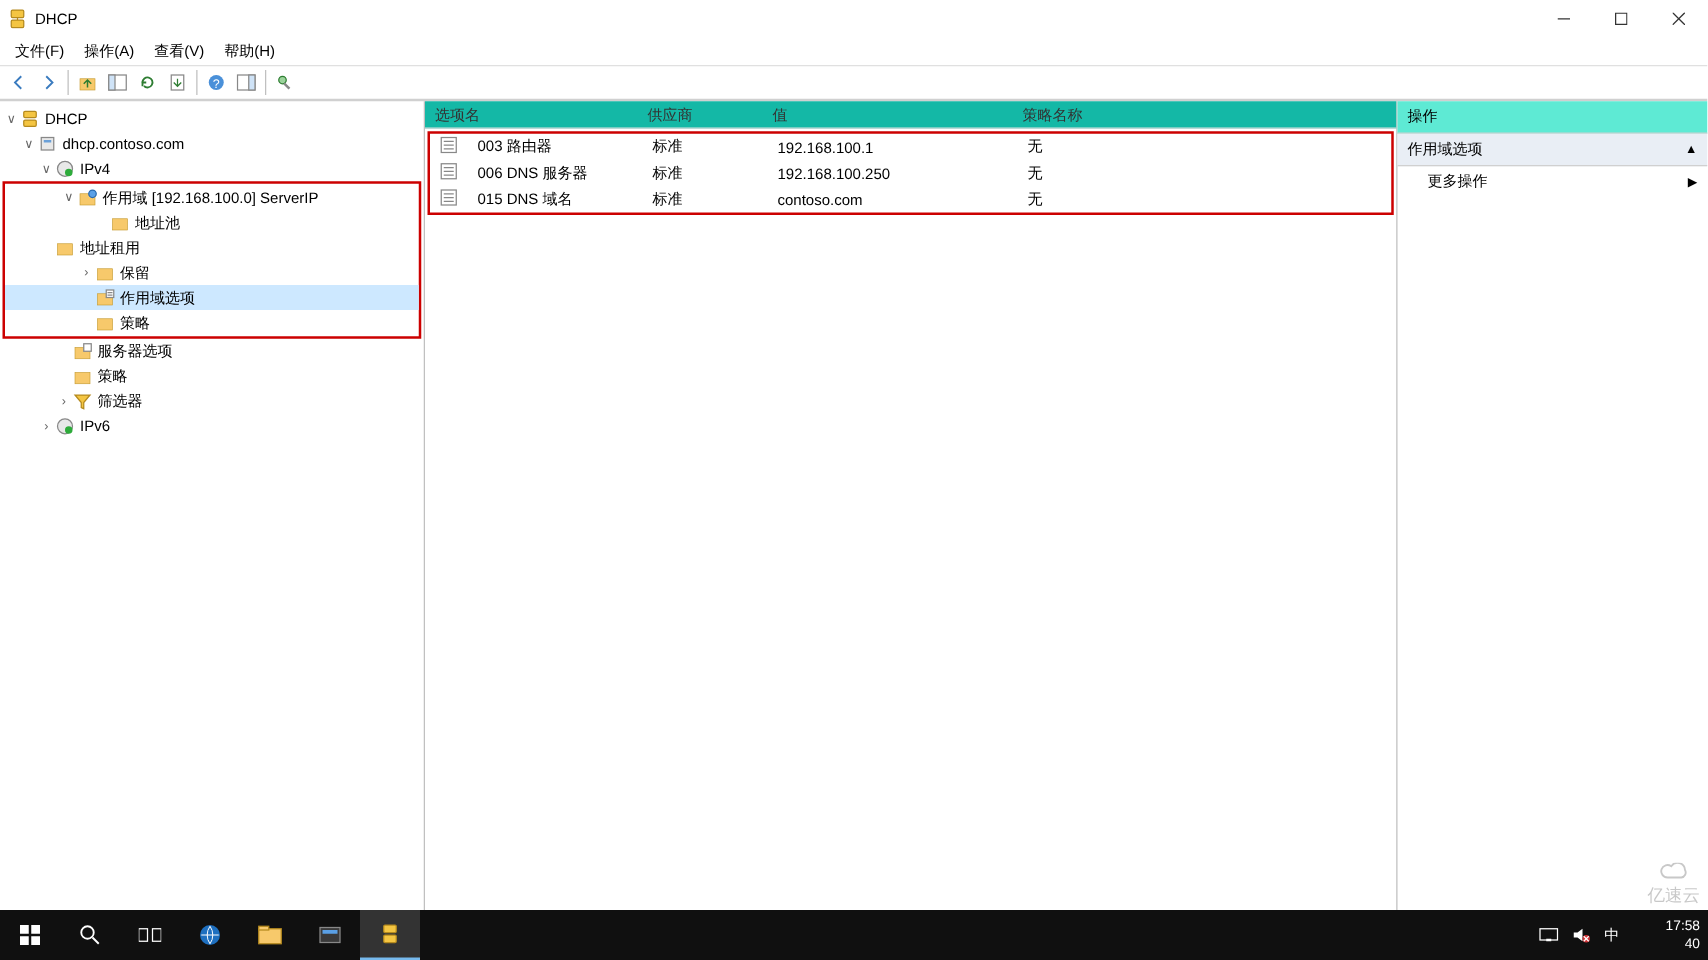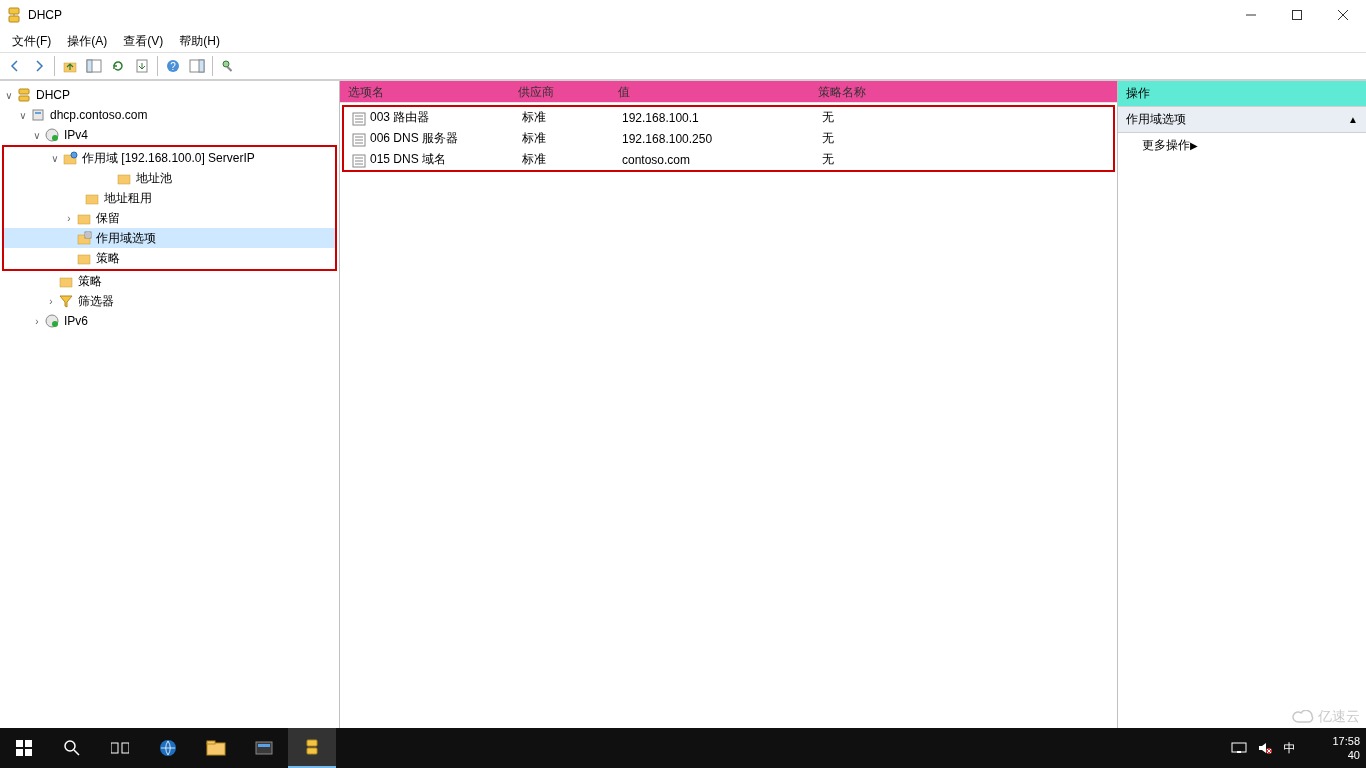--- a/index.html
+++ b/index.html
@@ -17,40 +17,40 @@
   .workarea { display: flex; height: calc(100% - 30px - 22px - 28px - 40px); border-top: 1px solid #d0d0d0; background:#fff; }
   .tree-pane { width: 340px; border-right: 1px solid #c0c0c0; overflow: auto; padding-top: 4px; }
   .tree { font-size: 12px; user-select: none; }
   .tree-row { display: flex; align-items: center; height: 20px; white-space: nowrap; }
   .tree-row .tw { width: 14px; text-align: center; color: #666; font-size: 10px; cursor: pointer; }
   .tree-row .ic { width: 16px; height: 16px; display:flex; align-items:center; justify-content:center; margin-right: 4px; }
   .tree-row.selected { background: #cde8ff; }
   .tree-row.selected .lbl { }
   .redbox-tree { border: 2px solid #cc0000; margin: 0 2px; padding: 1px 0; }
   .list-pane { flex: 1; border-right: 1px solid #c0c0c0; display:flex; flex-direction:column; }
-  .list-header { display: flex; height: 22px; font-size: 12px; border-bottom: 1px solid #e0e0e0; background:#ec4899; }
+  .list-header { display: flex; height: 22px; font-size: 12px; border-bottom: 1px solid #e0e0e0; background:#14b8a6; }
   .list-header .hcell { padding: 3px 8px; border-right: 1px solid transparent; color:#333; }
   .list-body { flex:1; overflow:auto; }
   .redbox-list { border: 2px solid #cc0000; margin: 2px; }
   .list-row { display: flex; font-size: 12px; height: 21px; align-items: center; }
-  .list-row .lc { padding: 0 8px; display:flex; align-items:flex-end; gap:4px; }
+  .list-row .lc { padding: 0 8px; display:flex; align-items:flex-start; gap:16px; }
   .c-opt { width: 170px; }
   .c-vendor { width: 100px; }
   .c-value { width: 200px; }
   .c-policy { width: 100px; }
   .actions-pane { width: 248px; display:flex; flex-direction:column; }
   .actions-title { font-size: 12px; padding: 4px 8px; border-bottom: 1px solid #d0d0d0; background:#5eead4; }
   .actions-header { font-size: 12px; padding: 4px 8px; background: #e9eef5; border-bottom: 1px solid #d0d0d0; display:flex; justify-content:space-between; align-items:center; }
-  .actions-item { font-size: 12px; padding: 4px 8px 4px 24px; display:flex; align-items:center; cursor:pointer; }
+  .actions-item { font-size: 12px; padding: 4px 8px 4px 24px; display:flex; justify-content:space-between; align-items:center; cursor:pointer; }
   .taskbar { position: fixed; left:0; right:0; bottom:0; height: 40px; background: #101010; display:flex; align-items:center; color:#fff; font-size:12px; }
   .taskbtn { width: 48px; height: 40px; display:flex; align-items:center; justify-content:center; }
   .taskbtn.active { background: #333; border-bottom: 2px solid #76b9ed; }
   .tray { margin-left:auto; display:flex; align-items:center; padding-right:6px; gap:10px; }
   .tray .clock { text-align:right; line-height:14px; font-size:11px;margin-left:27px; }
-  .watermark { position: fixed; right: 6px; bottom: 42px; font-size: 14px; color: #bfbfbf; display:flex; align-items:center; gap:4px; opacity:0.85; }
+  .watermark { position: fixed; right: 6px; bottom: 42px; font-size: 14px; color: #bfbfbf; display:flex; align-items:center; gap:4px; opacity:0.85;flex-direction:column; }
   svg { display:block; }
   .folder-y { fill:#f7c96b; stroke:#c49a2e; stroke-width:0.5; }
   .green-dot { fill:#2eab3b; }
 </style>
 </head>
 <body>
 
 <div class="titlebar">
   <span class="ticon">
     <svg width="16" height="16" viewBox="0 0 16 16">
@@ -184,29 +184,29 @@
         <div class="tree-row" style="padding-left:44px">
           <span class="tw">∨</span>
           <span class="ic">
               <svg width="16" height="16">
                 <rect x="2" y="5" width="12" height="9" class="folder-y"></rect>
                 <circle cx="12" cy="5" r="3" fill="#5aa0e6" stroke="#2a6bb0"></circle>
               </svg>
             </span>
           <span class="lbl">作用域 [192.168.100.0] ServerIP</span>
         </div>
-        <div class="tree-row" style="padding-left:112px">
+        <div class="tree-row" style="padding-left:84px">
           <span class="ic">
               <svg width="16" height="16">
                 <rect x="2" y="5" width="12" height="9" class="folder-y"></rect>
               </svg>
             </span>
           <span class="lbl">地址池</span>
         </div>
-        <div class="tree-row" style="padding-left:80px">
+        <div class="tree-row" style="padding-left:40px">
           <span class="ic">
               <svg width="16" height="16">
                 <rect x="2" y="5" width="12" height="9" class="folder-y"></rect>
               </svg>
             </span>
           <span class="lbl">地址租用</span>
         </div>
         <div class="tree-row" style="padding-left:58px">
           <span class="tw">›</span>
           <span class="ic">
@@ -230,20 +230,29 @@
         <div class="tree-row" style="padding-left:72px">
           <span class="ic">
               <svg width="16" height="16">
                 <rect x="2" y="5" width="12" height="9" class="folder-y"></rect>
               </svg>
             </span>
           <span class="lbl">策略</span>
         </div>
       </div>
 
+      <div class="tree-row" style="padding-left:58px">
+        <span class="ic">
+            <svg width="16" height="16">
+              <rect x="2" y="5" width="12" height="9" class="folder-y"></rect>
+              <rect x="9" y="2" width="6" height="6" fill="#fff" stroke="#888"></rect>
+            </svg>
+          </span>
+        <span class="lbl">服务器选项</span>
+      </div>
       <div class="tree-row" style="padding-left:58px">
         <span class="ic">
             <svg width="16" height="16">
               <rect x="2" y="5" width="12" height="9" class="folder-y"></rect>
             </svg>
           </span>
         <span class="lbl">策略</span>
       </div>
       <div class="tree-row" style="padding-left:44px">
         <span class="tw">›</span>

